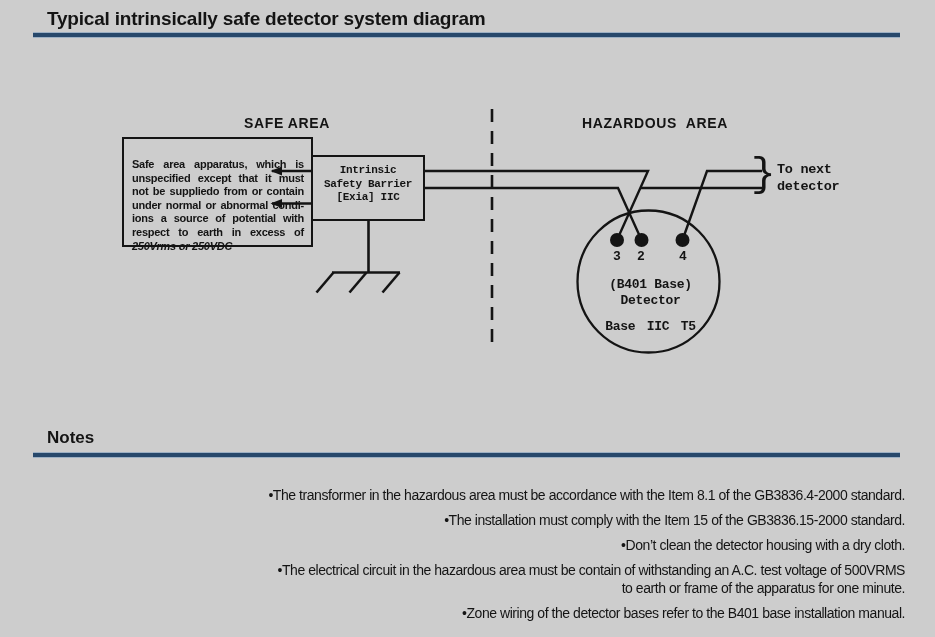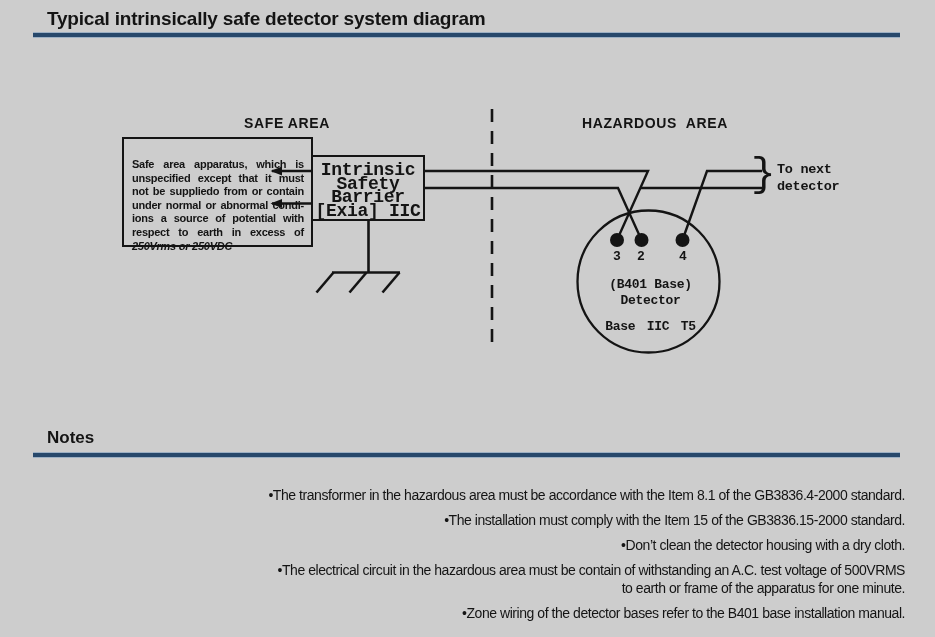--- a/index.html
+++ b/index.html
@@ -50,21 +50,21 @@
     margin-left:41px;
   }
   .jline{text-align:justify;text-align-last:justify;}
   .jline.last{text-align-last:left;font-style:italic;}
   .mono{font-family:"Liberation Mono","DejaVu Sans Mono",monospace;font-weight:bold;}
   .barrier{
     left:311px;top:155px;width:114px;height:66px;
     border:2.5px solid var(--ink);
     box-sizing:border-box;
     text-align:center;
-    font-size:18px;line-height:13.5px;
+    font-size:11px;line-height:13.5px;
     padding-top:7px;letter-spacing:-0.3px;
   }
   .barrier-type{}
   .tnum{top:249px;width:16px;text-align:center;font-size:13px;}
   .tnum.t3{left:609px;}
   .tnum.t2{left:633px;}
   .tnum.t4{left:675px;}
   .det-text{
     left:573px;top:277px;width:155px;
     text-align:center;font-size:13px;line-height:16px;letter-spacing:-0.3px;

